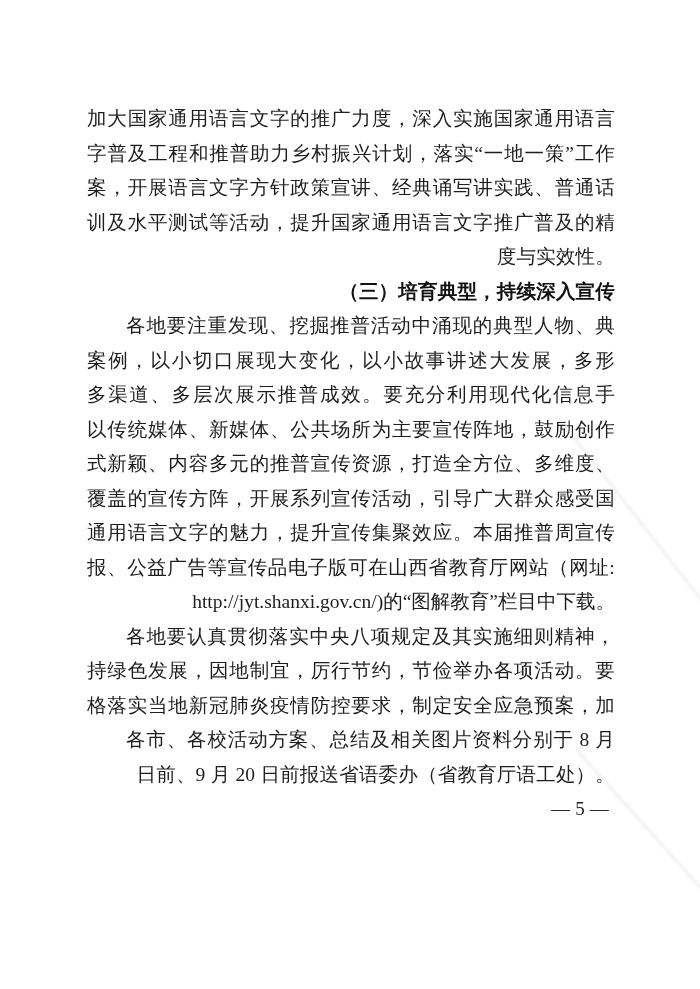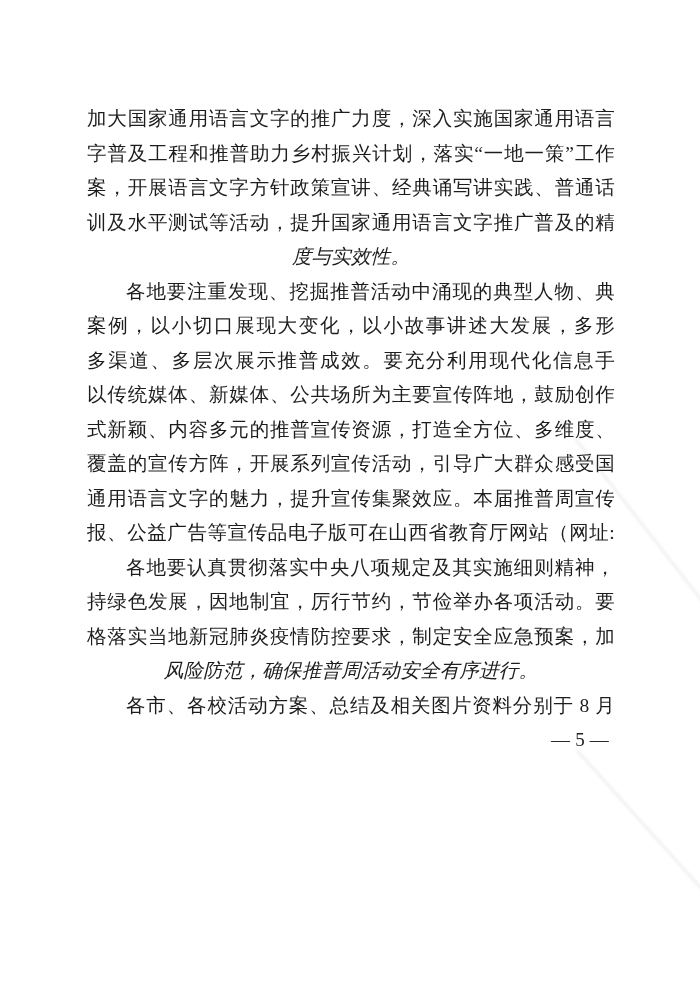--- a/index.html
+++ b/index.html
@@ -30,22 +30,21 @@
     overflow: hidden;
     letter-spacing: 0.2px;
   }
   
   .jf {
     text-align: justify;
     text-align-last: justify;
   }
   
   .lf {
-    text-align: center;
-    font-style: italic;
+    text-align: right;
   }
   
   .ind {
     text-indent: 2em;
   }
   .heading {
     font-weight: 700;
     color: #111111;
   }
   .url {
@@ -82,30 +81,32 @@
 </head>
 <body>
 
 <div class="page">
   <div class="content">
     <div class="line jf">加大国家通用语言文字的推广力度，深入实施国家通用语言文</div>
     <div class="line jf">字普及工程和推普助力乡村振兴计划，落实“一地一策”工作方</div>
     <div class="line jf">案，开展语言文字方针政策宣讲、经典诵写讲实践、普通话培</div>
     <div class="line jf">训及水平测试等活动，提升国家通用语言文字推广普及的精准</div>
     <div class="line lf">度与实效性。</div>
+    <div class="line lf ind heading">（三）培育典型，持续深入宣传</div>
     <div class="line jf ind">各地要注重发现、挖掘推普活动中涌现的典型人物、典型</div>
     <div class="line jf">案例，以小切口展现大变化，以小故事讲述大发展，多形式、</div>
     <div class="line jf">多渠道、多层次展示推普成效。要充分利用现代化信息手段，</div>
     <div class="line jf">以传统媒体、新媒体、公共场所为主要宣传阵地，鼓励创作形</div>
     <div class="line jf">式新颖、内容多元的推普宣传资源，打造全方位、多维度、广</div>
     <div class="line jf">覆盖的宣传方阵，开展系列宣传活动，引导广大群众感受国家</div>
     <div class="line jf">通用语言文字的魅力，提升宣传集聚效应。本届推普周宣传海</div>
     <div class="line jf">报、公益广告等宣传品电子版可在山西省教育厅网站（网址:</div>
+    <div class="line lf url">http://jyt.shanxi.gov.cn/)的“图解教育”栏目中下载。</div>
     <div class="line jf ind">各地要认真贯彻落实中央八项规定及其实施细则精神，坚</div>
     <div class="line jf">持绿色发展，因地制宜，厉行节约，节俭举办各项活动。要严</div>
     <div class="line jf">格落实当地新冠肺炎疫情防控要求，制定安全应急预案，加强</div>
-    <div class="line lf">风险防范，确保推普周活动安全有序进行。</div>
     <div class="line jf ind">各市、各校活动方案、总结及相关图片资料分别于 8 月 30</div>
+    <div class="line lf">日前、9 月 20 日前报送省语委办（省教育厅语工处）。</div>
     <div class="line pn">— 5 —</div>
   </div>
   <div class="streak s1"></div>
   <div class="streak s2"></div>
 </div>
 
 </body></html>

